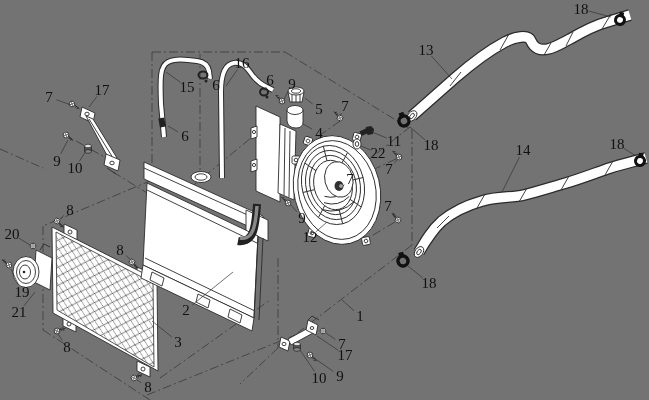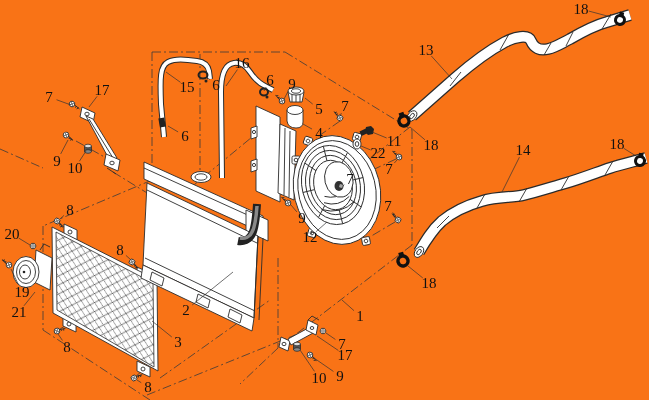--- a/index.html
+++ b/index.html
@@ -1,16 +1,16 @@
 <!DOCTYPE html>
 <html><head>
 <meta charset="utf-8">
 <style>
   html,body{margin:0;padding:0;background:#fff;}
-  #stage{position:relative;width:649px;height:400px;background:#f97316;overflow:hidden;
+  #stage{position:relative;width:649px;height:400px;background:#737373;overflow:hidden;
          font-family:"Liberation Serif",serif;}
   svg{position:absolute;left:0;top:0;}
   .ln{stroke:#2b2b2b;stroke-width:0.9;fill:none;}
   .fw{stroke:#2b2b2b;stroke-width:0.9;fill:#ffffff;}
   .dash{stroke:#3a3a3a;stroke-width:0.8;fill:none;stroke-dasharray:9 3 2 3;}
   .lbl{font:15px "Liberation Serif",serif;fill:#111;}
   .leader{stroke:#333;stroke-width:0.7;fill:none;}
 </style>
 </head>
 <body>

